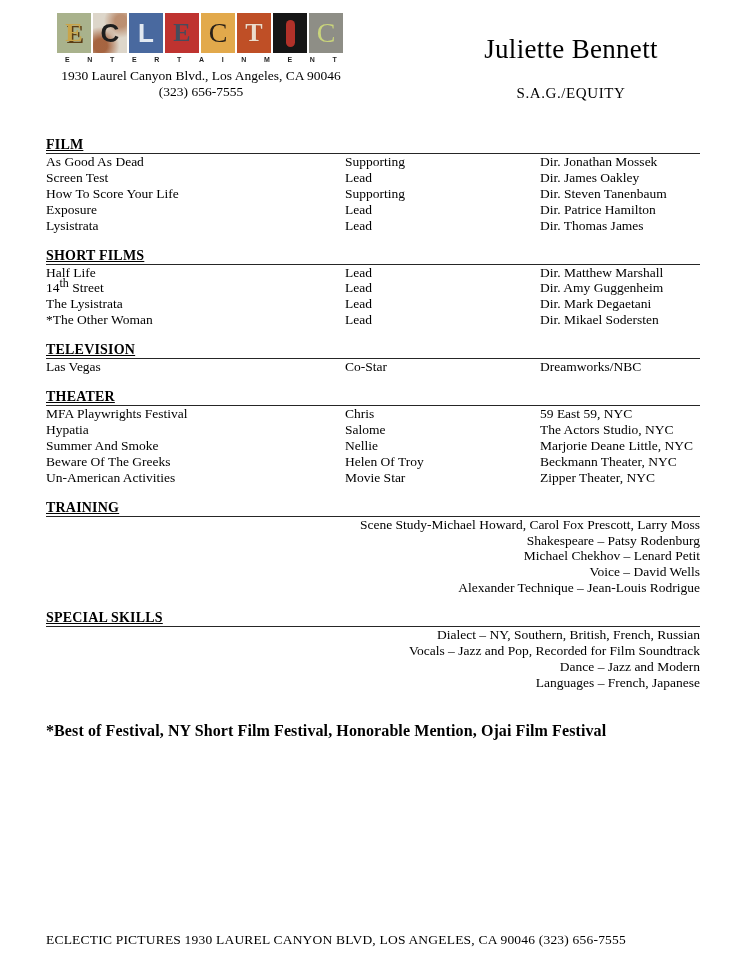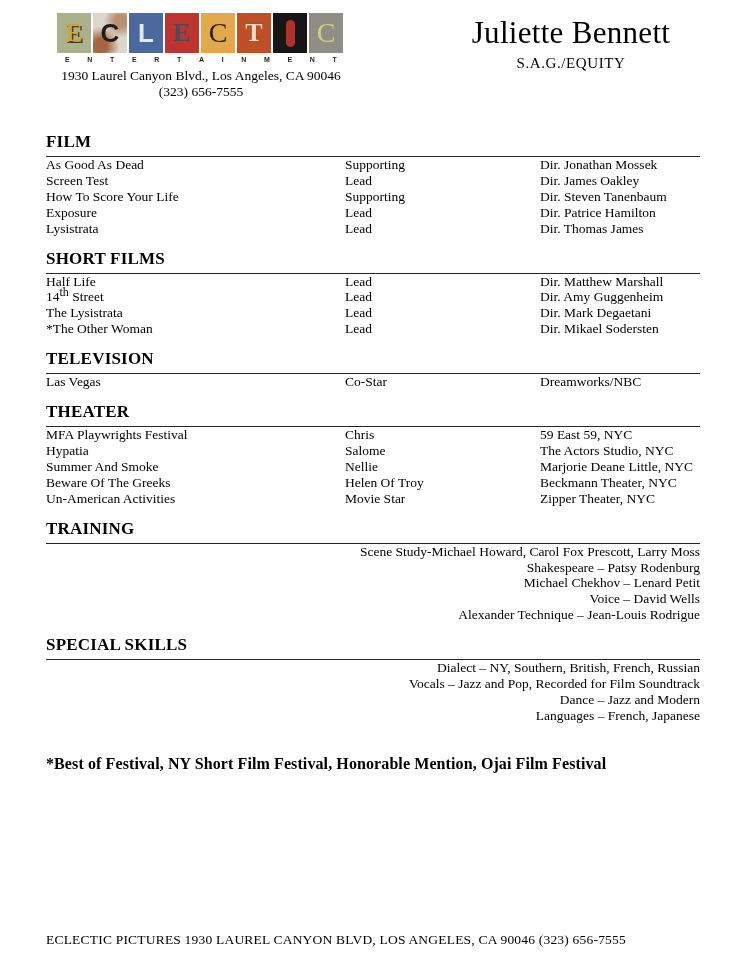--- a/index.html
+++ b/index.html
@@ -27,28 +27,28 @@
                    text-shadow:0 0 1px #8a3d1e; }
   .tile-7 .glyph { display:block; width:9px; height:27px; border-radius:5px;
                    background:#b23129; color:transparent; font-size:0; }
   .tile-8 .glyph { color:#c9d47b; font-weight:normal; font-size:28px; font-family:"Liberation Serif",serif; }
   .ent-row { display:flex; justify-content:space-between; padding:3px 8px 0 8px;
              font-family:"Liberation Sans",sans-serif; font-size:7px; font-weight:bold; color:#1f1f1f; }
   .address { margin-top:5px; font-size:13.5px; line-height:16px; }
   .phone   { font-size:13.5px; line-height:16px; }
 
   .name-block { margin-left:auto; width:268px; margin-right:28px; text-align:center; padding-top:2px; }
-  .actor-name { margin:0; font-size:31px; font-weight:normal; line-height:36px; letter-spacing:0.3px; }
+  .actor-name { margin:16px; font-size:27px; font-weight:normal; line-height:36px; letter-spacing:0.3px; }
   .union { font-size:15px; line-height:20px; margin-top:2px; letter-spacing:0.6px; }
 
   
   .content { margin:35px 33px 0 46px; }
   .sec { margin-bottom:15px; }
-  .sec-header { border-bottom:1.6px solid #262626; font-weight:bold; font-size:17px;
-                line-height:14px; letter-spacing:0.2px; padding-bottom:7px; }
+  .sec-header { border-bottom:1.6px solid #262626; font-weight:bold; font-size:14px;
+                line-height:14px; letter-spacing:0.2px; padding-bottom:1px;text-decoration:underline; }
   .row3 { display:grid; grid-template-columns:299px 195px 1fr; font-size:13.5px; line-height:15.9px; }
   .row3 > span { white-space:nowrap; }
   .row1 { font-size:13.5px; line-height:15.9px;text-align:right; }
   .row3:first-of-type, .row1:first-of-type { margin-top:2px; }
   sup { font-size:12px; vertical-align:super; line-height:0; }
 
   .footnote { margin:31px 33px 0 46px; font-weight:bold; font-size:16px; letter-spacing:0.1px; }
   .footer { position:absolute; left:46px; top:932px; font-size:13.5px; letter-spacing:0.2px; }
 </style>
 </head>

